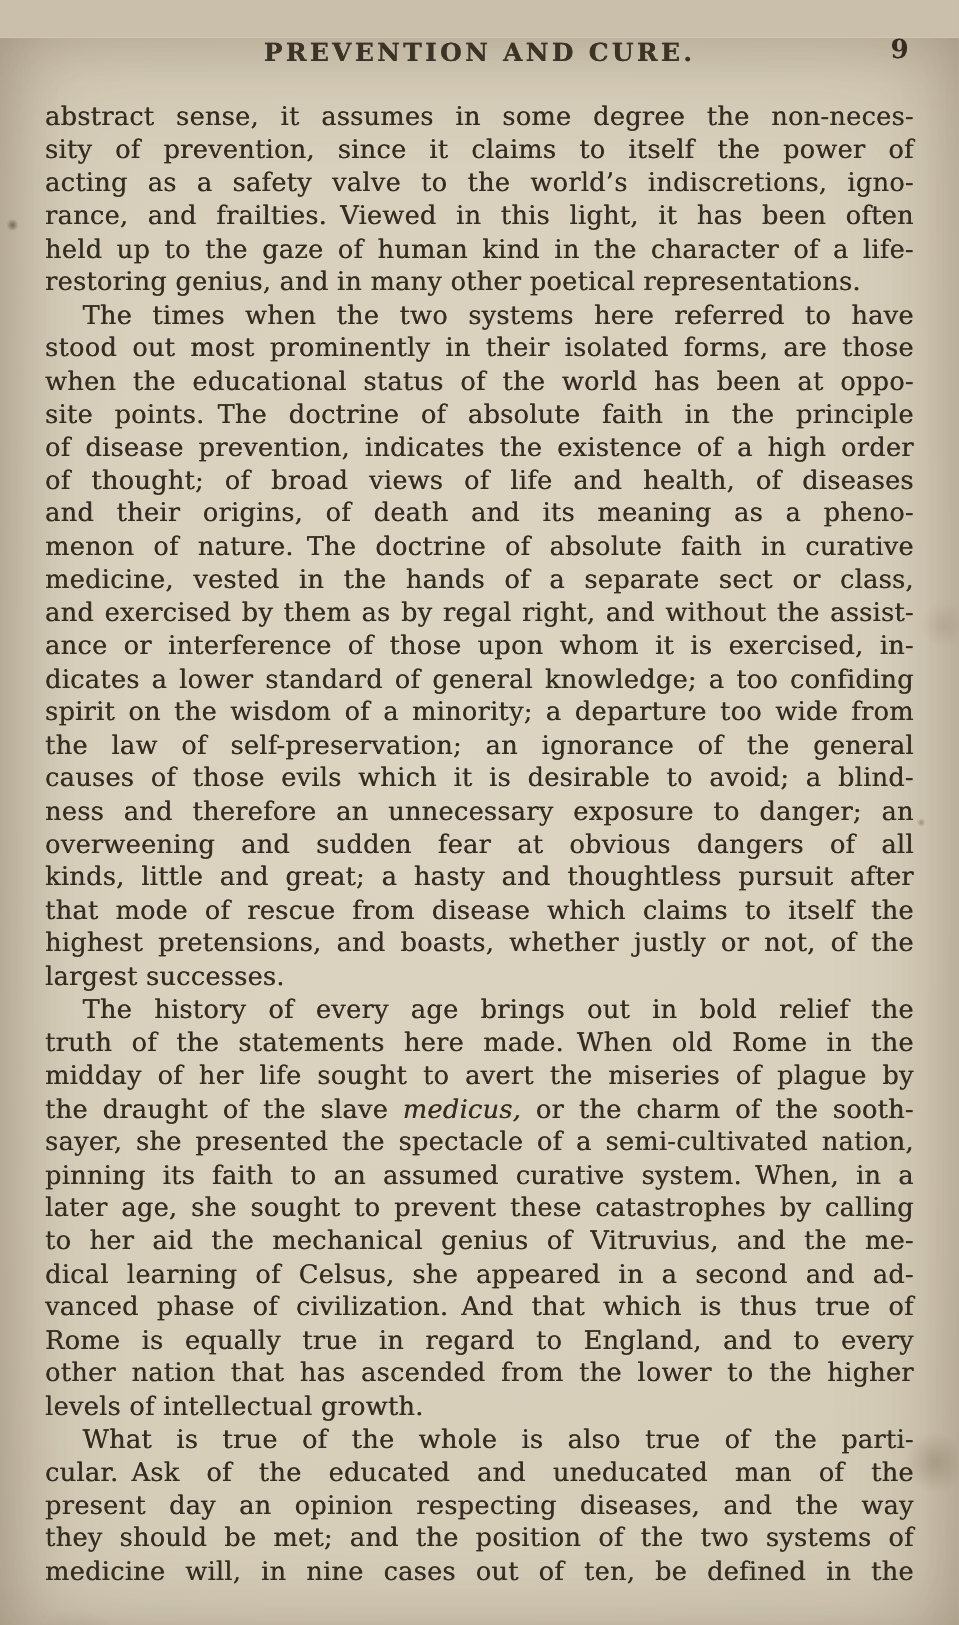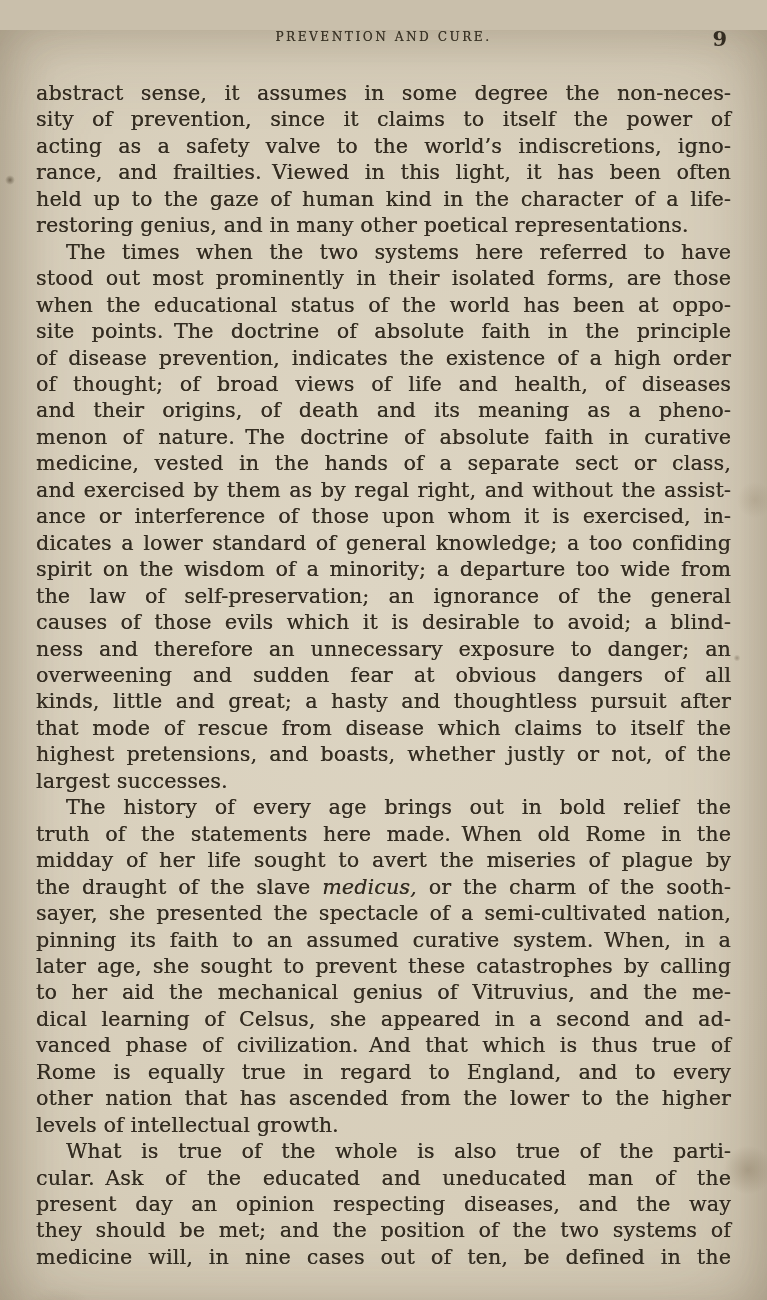--- a/index.html
+++ b/index.html
@@ -29,22 +29,22 @@
       radial-gradient(circle 26px at 755px 470px,  rgba(110,92,62,0.16), rgba(110,92,62,0) 70%);
   }
   .header {
     position: relative;
     margin: 30px 40px 0 40px;
     height: 28px;
   }
   .header .title {
     display: block;
     text-align: center;
-    font-size: 12px;
-    font-weight: normal;
+    font-size: 20px;
+    font-weight: bold;
     letter-spacing: 2.6px;
     color: #3a3326;
     text-shadow: 0.25px 0 0 rgba(58,51,38,0.75);
   }
   .header .pagenum {
     position: absolute;
     right: 0; top: -4px;
     font-size: 21px;
     font-weight: bold;
   }

